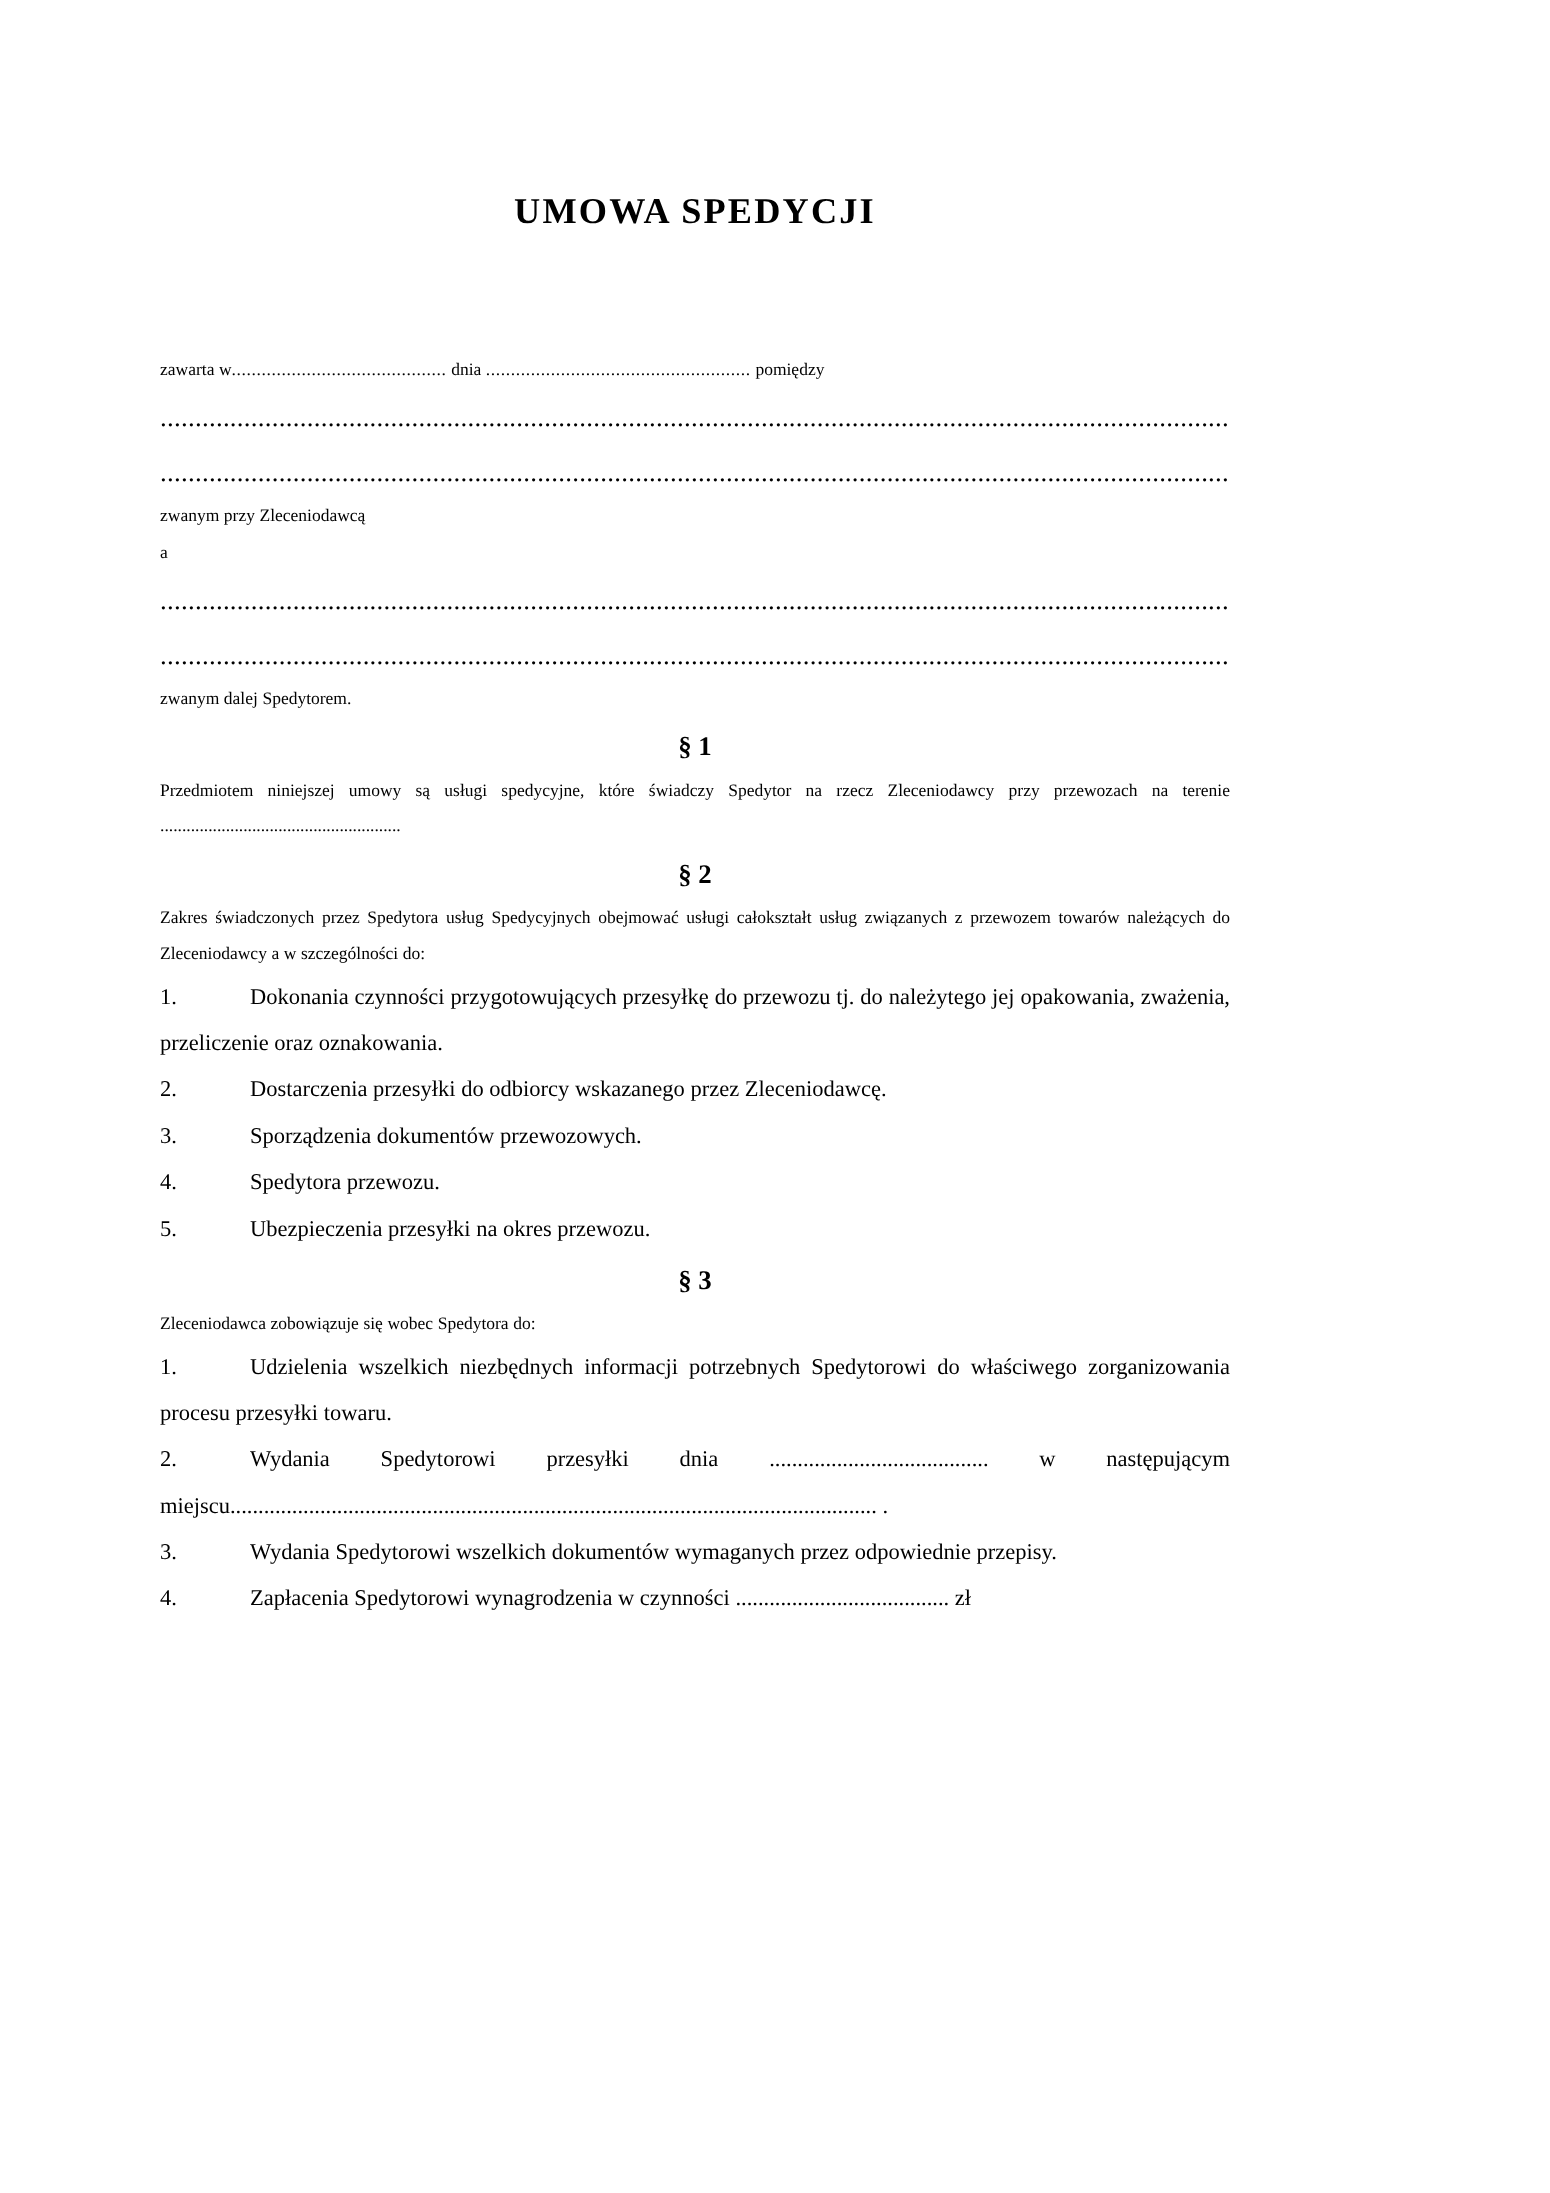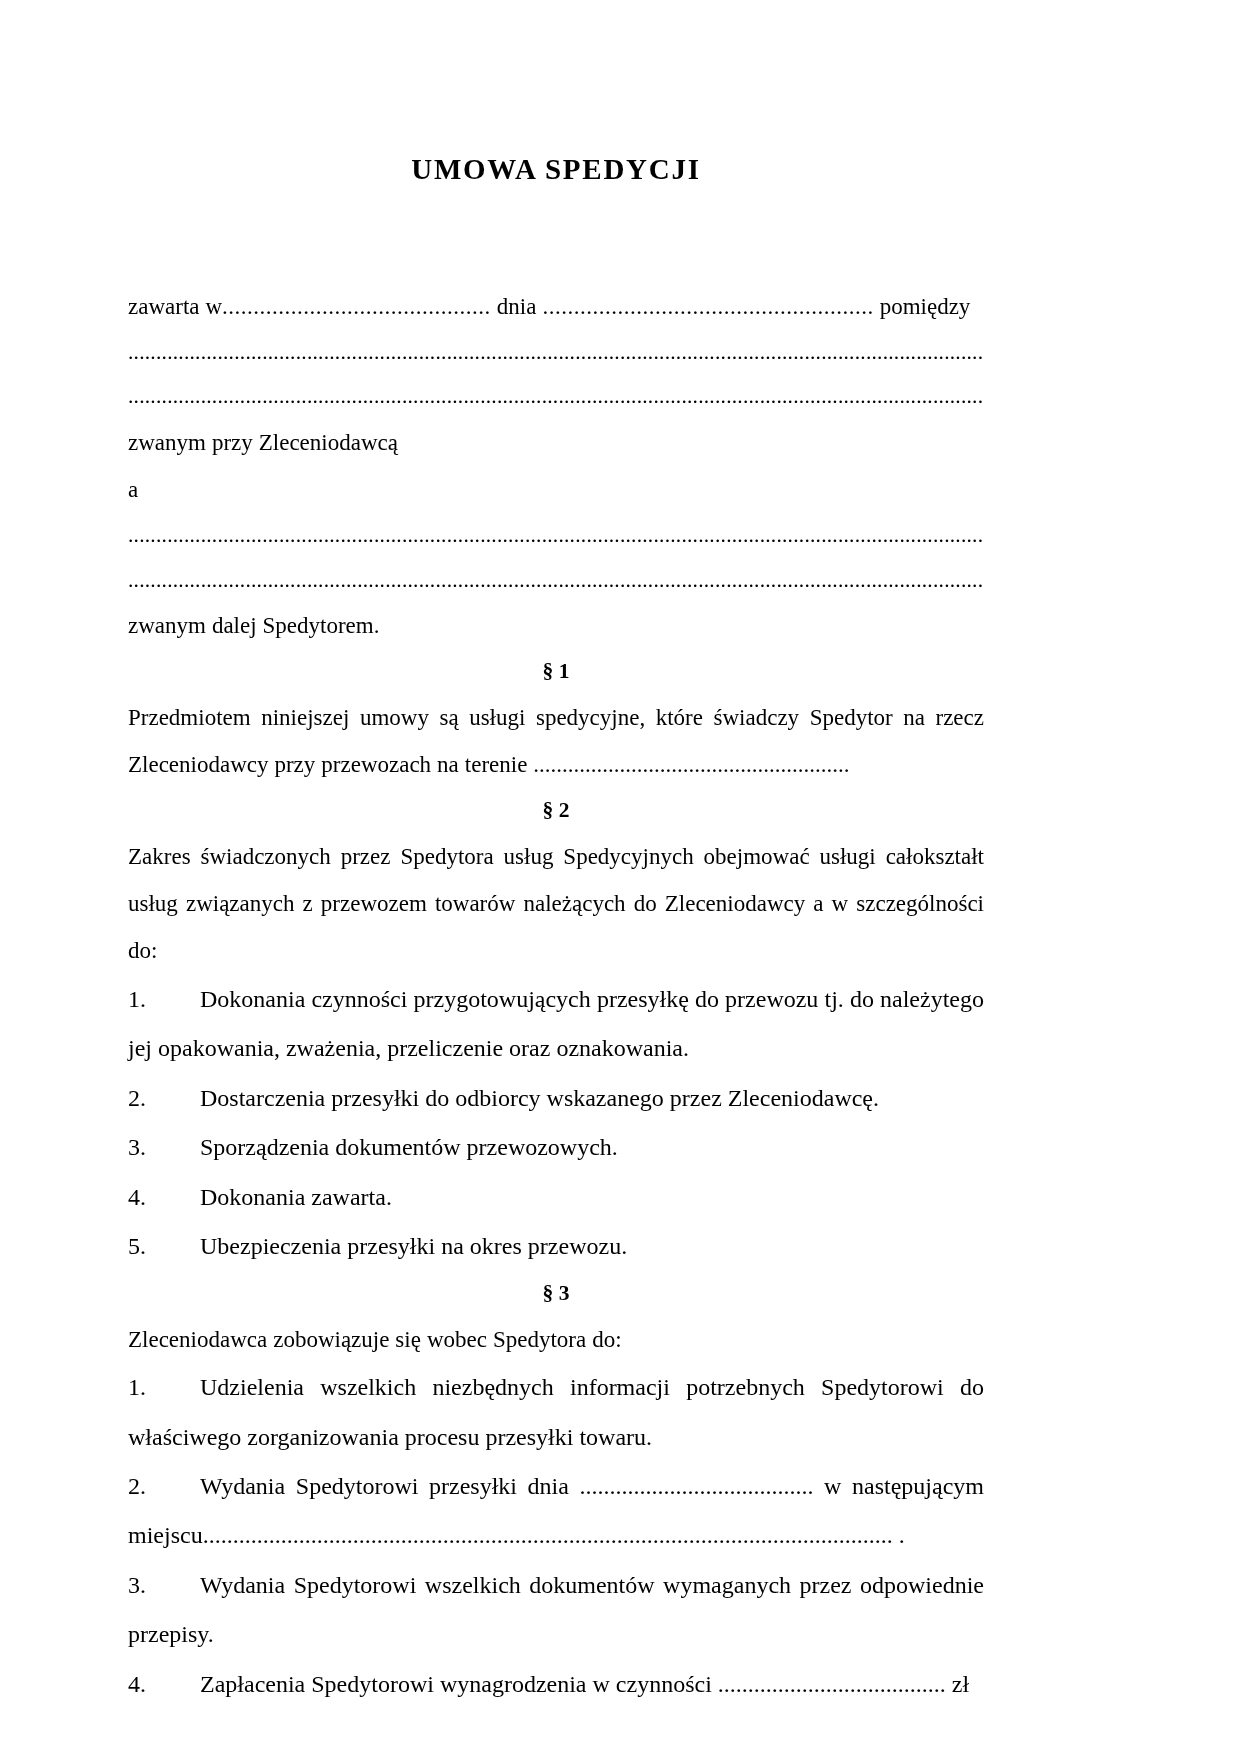--- a/index.html
+++ b/index.html
@@ -34,21 +34,21 @@
     font-size: 29px;
     letter-spacing: 0.06em;
     margin: 0;
     padding-top: 152px;
     line-height: 1.2;
   }
   .gap-after-title {
     height: 96px;
   }
   .para {
-    font-size: 23px;
+    font-size: 14px;
     line-height: 2.06;
     margin: 0;
     text-align: justify;
     text-justify: inter-word;
     word-spacing: 0.01em;
   }
   .para.left {
     text-align: left;
   }
   .dotline {
@@ -61,21 +61,21 @@
     white-space: nowrap;
   }
   .sect {
     text-align: center;
     font-weight: bold;
     font-size: 21.5px;
     line-height: 2.06;
     margin: 0;
   }
   .listrow {
-    font-size: 24px;
+    font-size: 18px;
     line-height: 2.06;
     margin: 0;
     text-align: justify;
     text-justify: inter-word;
   }
   .listrow .num {
     display: inline-block;
     width: 72px;
   }
   .listrow.cont {
@@ -113,21 +113,21 @@
 
     <p class="sect">§ 1</p>
     <p class="para">Przedmiotem niniejszej umowy  są usługi spedycyjne, które świadczy Spedytor na rzecz Zleceniodawcy przy przewozach na terenie .......................................................</p>
 
     <p class="sect">§ 2</p>
     <p class="para">Zakres świadczonych przez Spedytora usług Spedycyjnych obejmować usługi całokształt usług związanych z przewozem towarów należących do Zleceniodawcy a w szczególności do:</p>
 
     <p class="listrow"><span class="num">1.</span><span>Dokonania czynności przygotowujących przesyłkę do przewozu  tj. do należytego jej opakowania, zważenia, przeliczenie oraz oznakowania.</span></p>
     <p class="listrow"><span class="num">2.</span><span>Dostarczenia przesyłki do odbiorcy wskazanego przez Zleceniodawcę.</span></p>
     <p class="listrow"><span class="num">3.</span><span>Sporządzenia dokumentów przewozowych.</span></p>
-    <p class="listrow"><span class="num">4.</span><span>Dokonania zawarta.</span></p>
+    <p class="listrow"><span class="num">4.</span><span>Spedytora przewozu.</span></p>
     <p class="listrow"><span class="num">5.</span><span>Ubezpieczenia przesyłki na okres przewozu.</span></p>
 
     <p class="sect">§ 3</p>
     <p class="para left">Zleceniodawca zobowiązuje się wobec Spedytora do:</p>
 
     <p class="listrow"><span class="num">1.</span><span>Udzielenia wszelkich niezbędnych informacji potrzebnych Spedytorowi do właściwego zorganizowania procesu przesyłki towaru.</span></p>
     <p class="listrow"><span class="num">2.</span><span>Wydania Spedytorowi przesyłki dnia ....................................... w następującym miejscu................................................................................................................... .</span></p>
     <p class="listrow"><span class="num">3.</span><span>Wydania Spedytorowi wszelkich dokumentów wymaganych przez odpowiednie przepisy.</span></p>
     <p class="listrow cont"><span class="num">4.</span><span>Zapłacenia Spedytorowi wynagrodzenia w czynności ...................................... zł</span></p>
 

